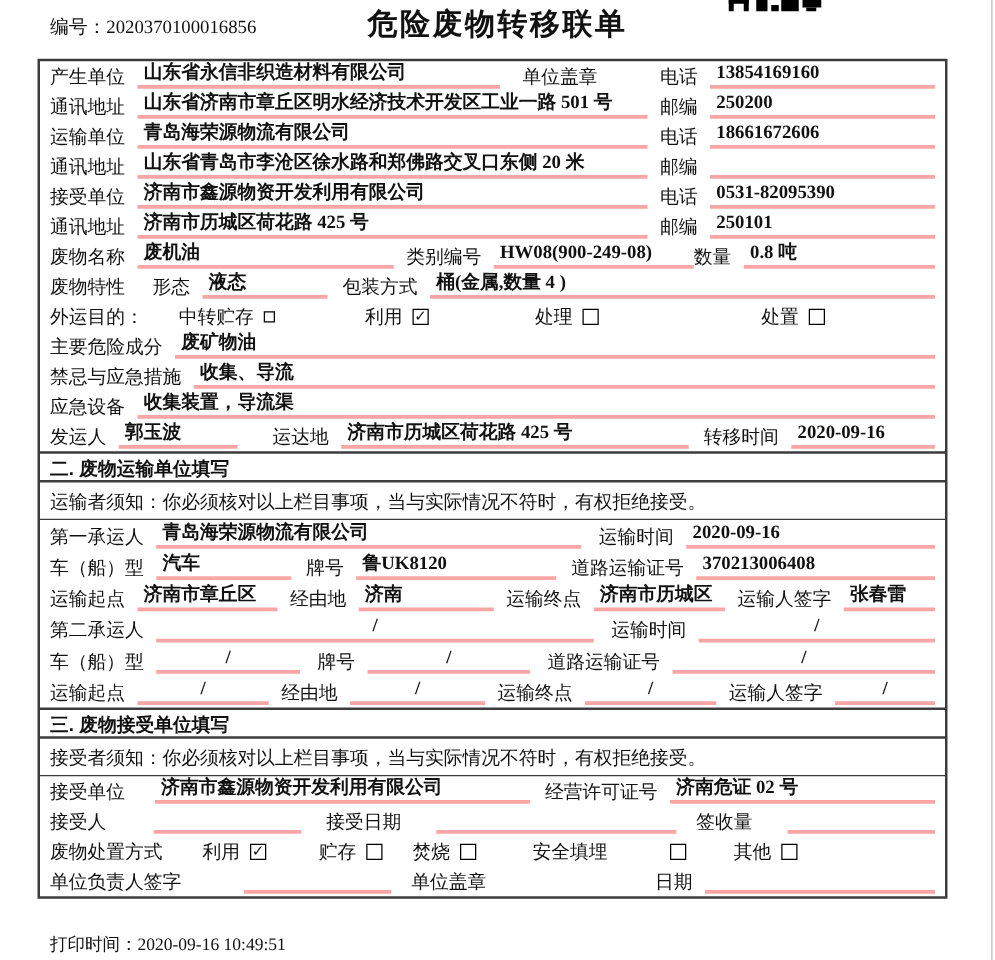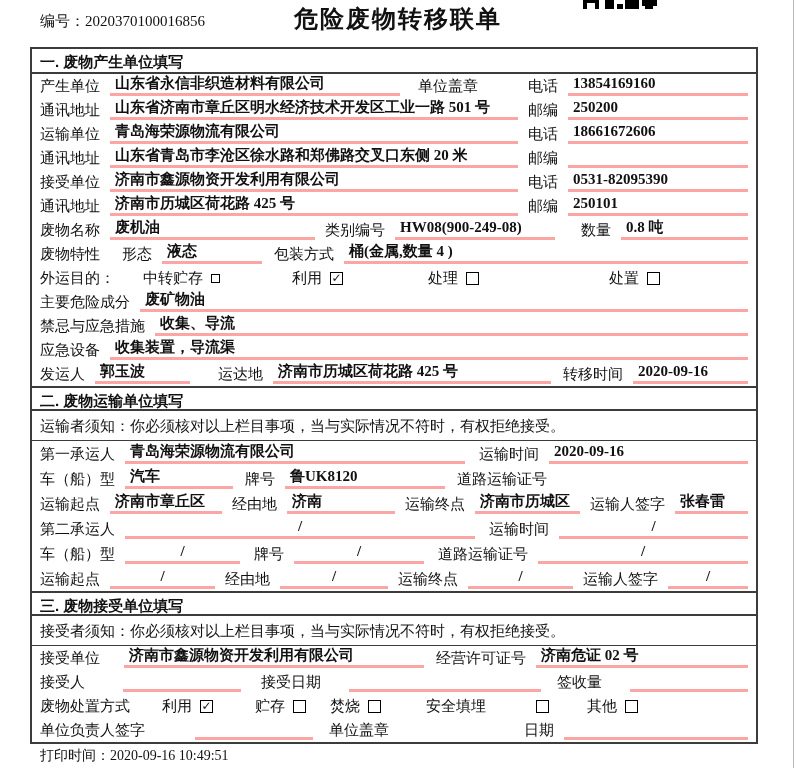--- a/index.html
+++ b/index.html
@@ -88,21 +88,20 @@
   <span class="qb" style="left:22px;top:0;width:9px;height:9px;"></span>
   <span class="qb" style="left:34px;top:4px;width:6px;height:5px;"></span>
   <span class="qb" style="left:42px;top:0;width:14px;height:9px;"></span>
   <span class="qb" style="left:59px;top:0;width:15px;height:6px;"></span>
   <span class="qb" style="left:62px;top:6px;width:8px;height:3px;"></span>
 </div>
 
 <div class="form-table">
 
   <div class="s1">
-    <div class="sec-heading">一. 废物产生单位填写</div>
 
     <div class="row">
       <span class="lbl">产生单位</span>
       <span class="val" style="width:290px;">山东省永信非织造材料有限公司</span>
       <span class="lbl" style="margin-left:18px;">单位盖章</span>
       <span class="sp"></span>
       <span class="lbl">电话</span>
       <span class="val" style="width:180px;">13854169160</span>
     </div>
 
@@ -139,21 +138,21 @@
       <span class="val fx" style="margin-right:10px;">济南市历城区荷花路 425 号</span>
       <span class="lbl">邮编</span>
       <span class="val" style="width:180px;">250101</span>
     </div>
 
     <div class="row">
       <span class="lbl">废物名称</span>
       <span class="val" style="width:205px;">废机油</span>
       <span class="lbl" style="margin-left:10px;">类别编号</span>
       <span class="val" style="width:160px;">HW08(900-249-08)</span>
-      <span class="lbl" style="margin-left:26px;font-family:Liberation Mono, monospace;">数量</span>
+      <span class="lbl" style="margin-left:0;font-family:Liberation Mono, monospace;">数量</span>
       <span class="val fx">0.8 吨</span>
     </div>
 
     <div class="row">
       <span class="lbl">废物特性</span>
       <span class="lbl" style="margin-left:12px;">形态</span>
       <span class="val" style="width:100px;">液态</span>
       <span class="lbl" style="margin-left:12px;">包装方式</span>
       <span class="val fx">桶(金属,数量 4 )</span>
     </div>
@@ -213,20 +212,21 @@
       <span class="lbl" style="margin-left:14px;">运输时间</span>
       <span class="val fx">2020-09-16</span>
     </div>
 
     <div class="row">
       <span class="lbl">车（船）型</span>
       <span class="val" style="width:108px;">汽车</span>
       <span class="lbl" style="margin-left:12px;">牌号</span>
       <span class="val" style="width:160px;">鲁UK8120</span>
       <span class="lbl" style="margin-left:12px;">道路运输证号</span>
+      <span class="val fx">370213006408</span>
     </div>
 
     <div class="row">
       <span class="lbl">运输起点</span>
       <span class="val" style="width:112px;">济南市章丘区</span>
       <span class="lbl" style="margin-left:10px;">经由地</span>
       <span class="val" style="width:108px;">济南</span>
       <span class="lbl" style="margin-left:10px;">运输终点</span>
       <span class="val" style="width:105px;">济南市历城区</span>
       <span class="lbl" style="margin-left:10px;">运输人签字</span>

